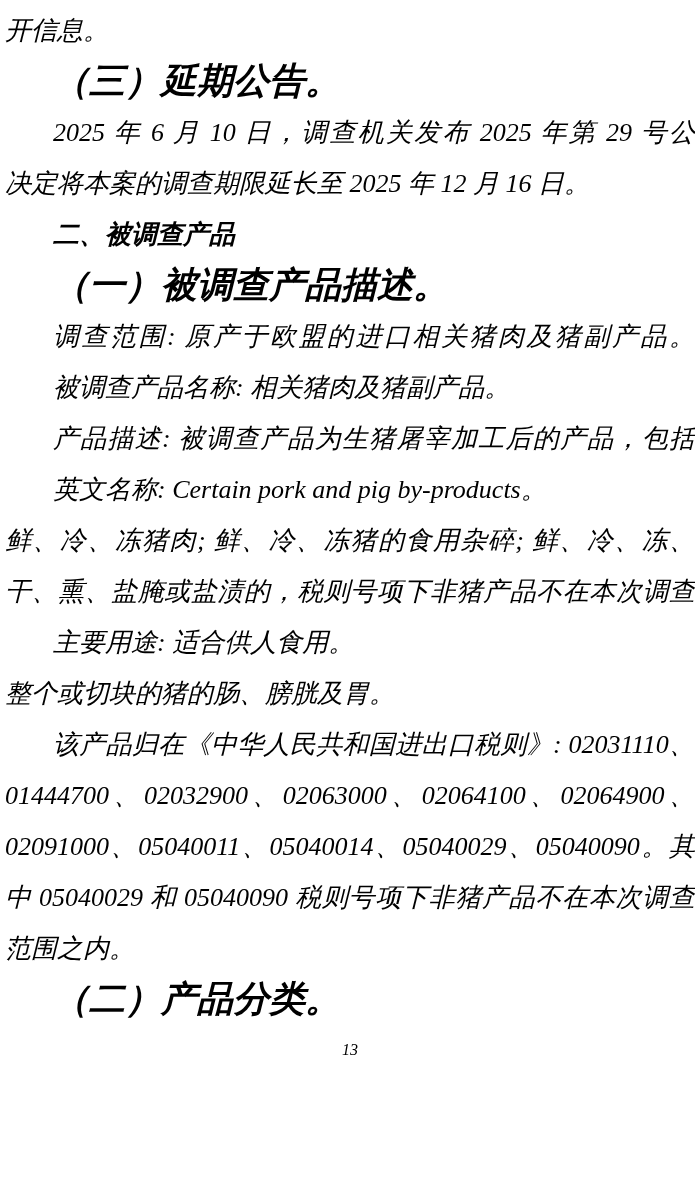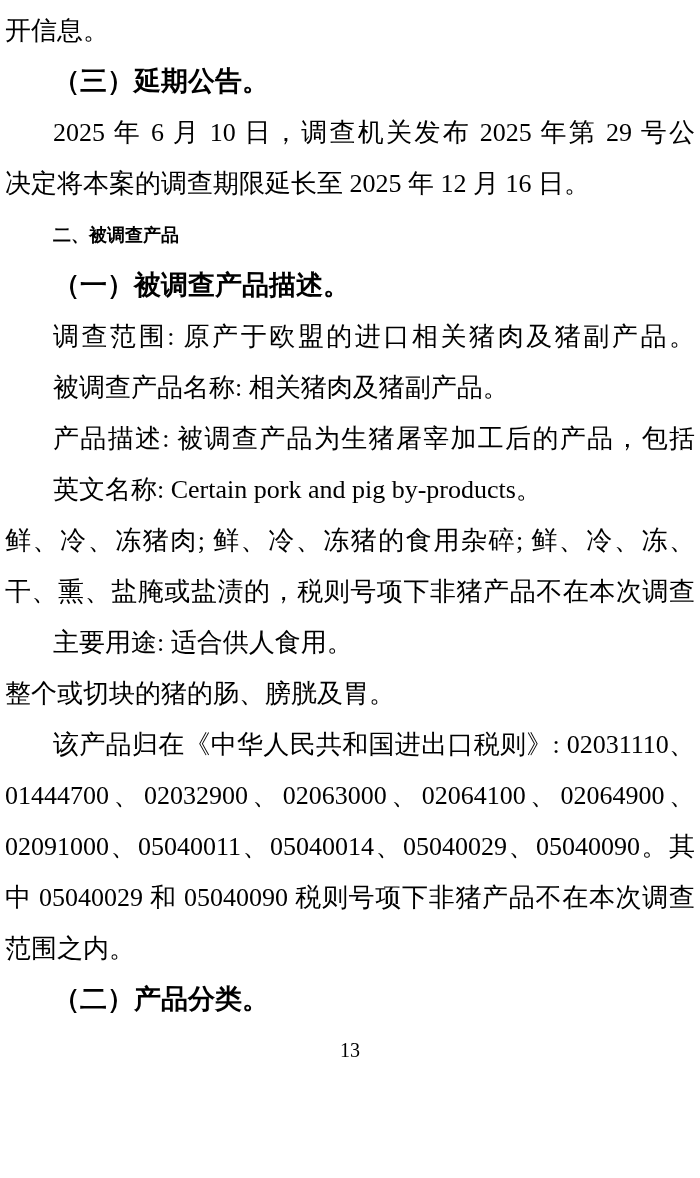--- a/index.html
+++ b/index.html
@@ -2,47 +2,47 @@
 <html><head>
 <meta charset="utf-8">
 <style>
   html, body { margin: 0; padding: 0; }
   body {
     width: 700px; height: 1178px;
     background: #ffffff; color: #000000;
     overflow: hidden;
     font-family: "Liberation Serif", "DejaVu Serif", serif;
   }
-  .page { width: 690px; padding: 5px 5px 0 5px; }
+  .page { width: 690px; padding: 5px 5px 0 5px; font-style: italic; }
   .line {
     height: 51px; line-height: 51px;
     font-size: 26px;
     white-space: nowrap; overflow: hidden;
   }
   .line.ind { text-indent: 48px; }
   .line.stretch {
     white-space: normal;
     text-align: justify;
     text-align-last: justify;
   }
   .kai-heading {
     font-weight: 700;
-    font-size: 27px;
+    font-size: 36px;
     font-family: "Liberation Serif", "DejaVu Serif", serif;
   }
   .hei-heading {
     font-weight: 700;
-    font-size: 18px;
+    font-size: 26px;
     font-family: "DejaVu Sans", "Liberation Sans", sans-serif;
   }
   .page-num {
     margin-top: 4px;
     height: 42px; line-height: 42px;
     text-align: center;
-    font-size: 20px;
+    font-size: 16px;
   }
 </style>
 </head>
 <body>
 
 <div class="page">
   <div id="doc-lines">
       <div class="line">开信息。</div>
       <div class="line kai-heading ind">（三）延期公告。</div>
       <div class="line ind stretch">2025 年 6 月 10 日，调查机关发布 2025 年第 29 号公告，</div>

